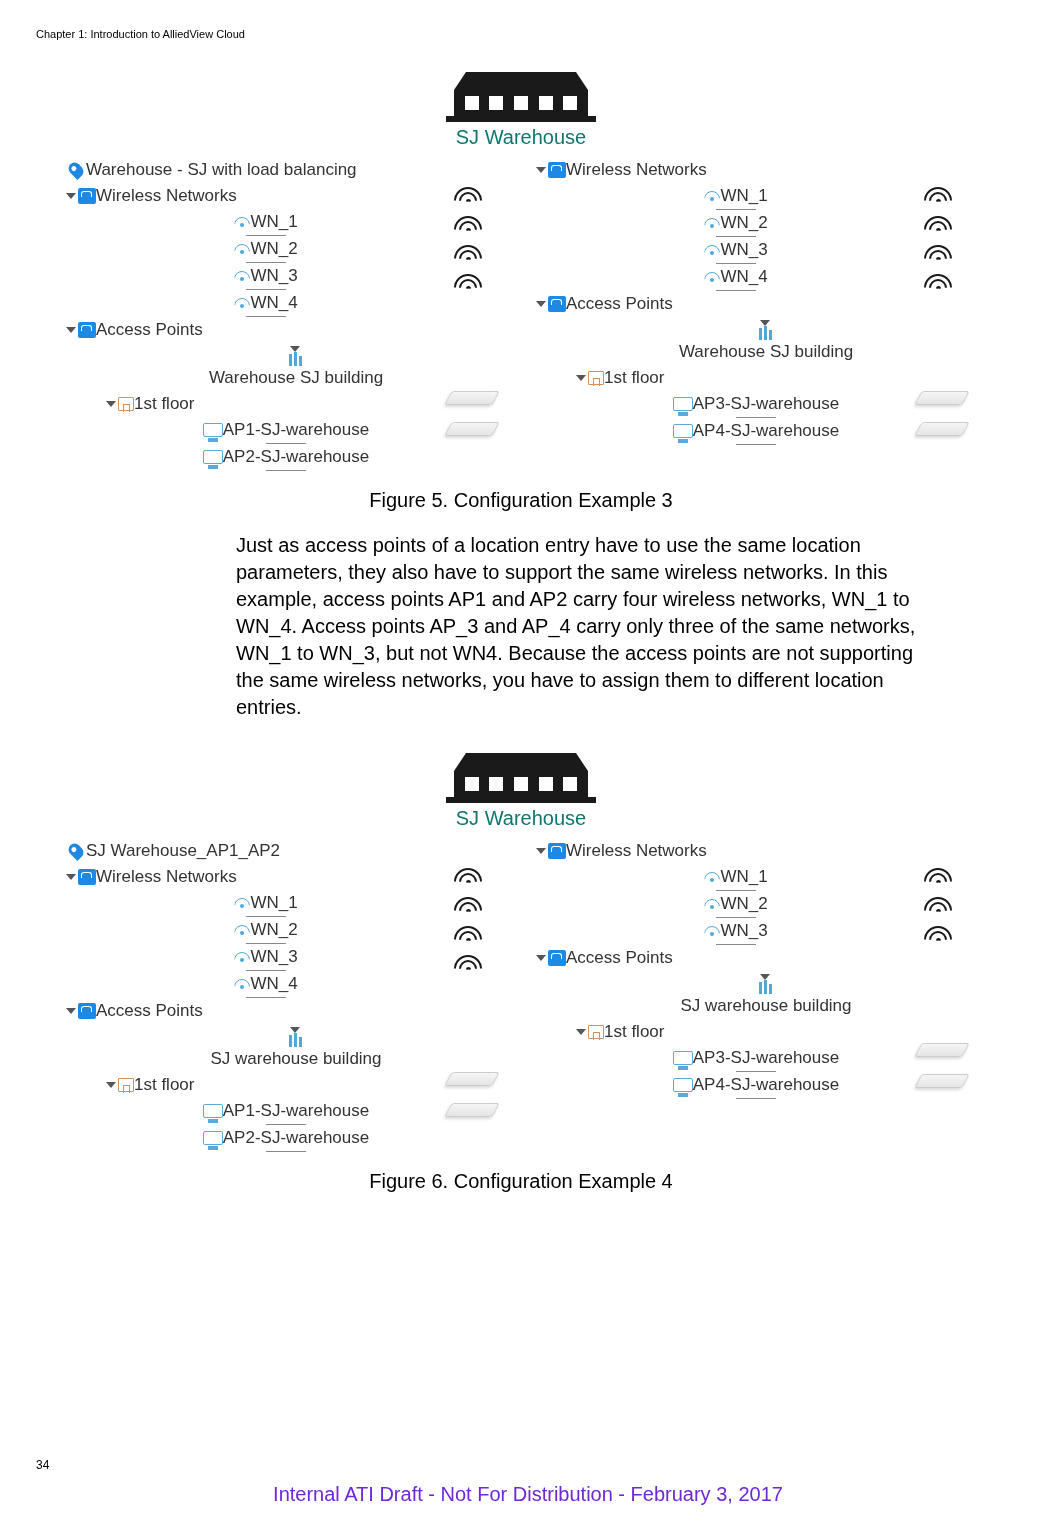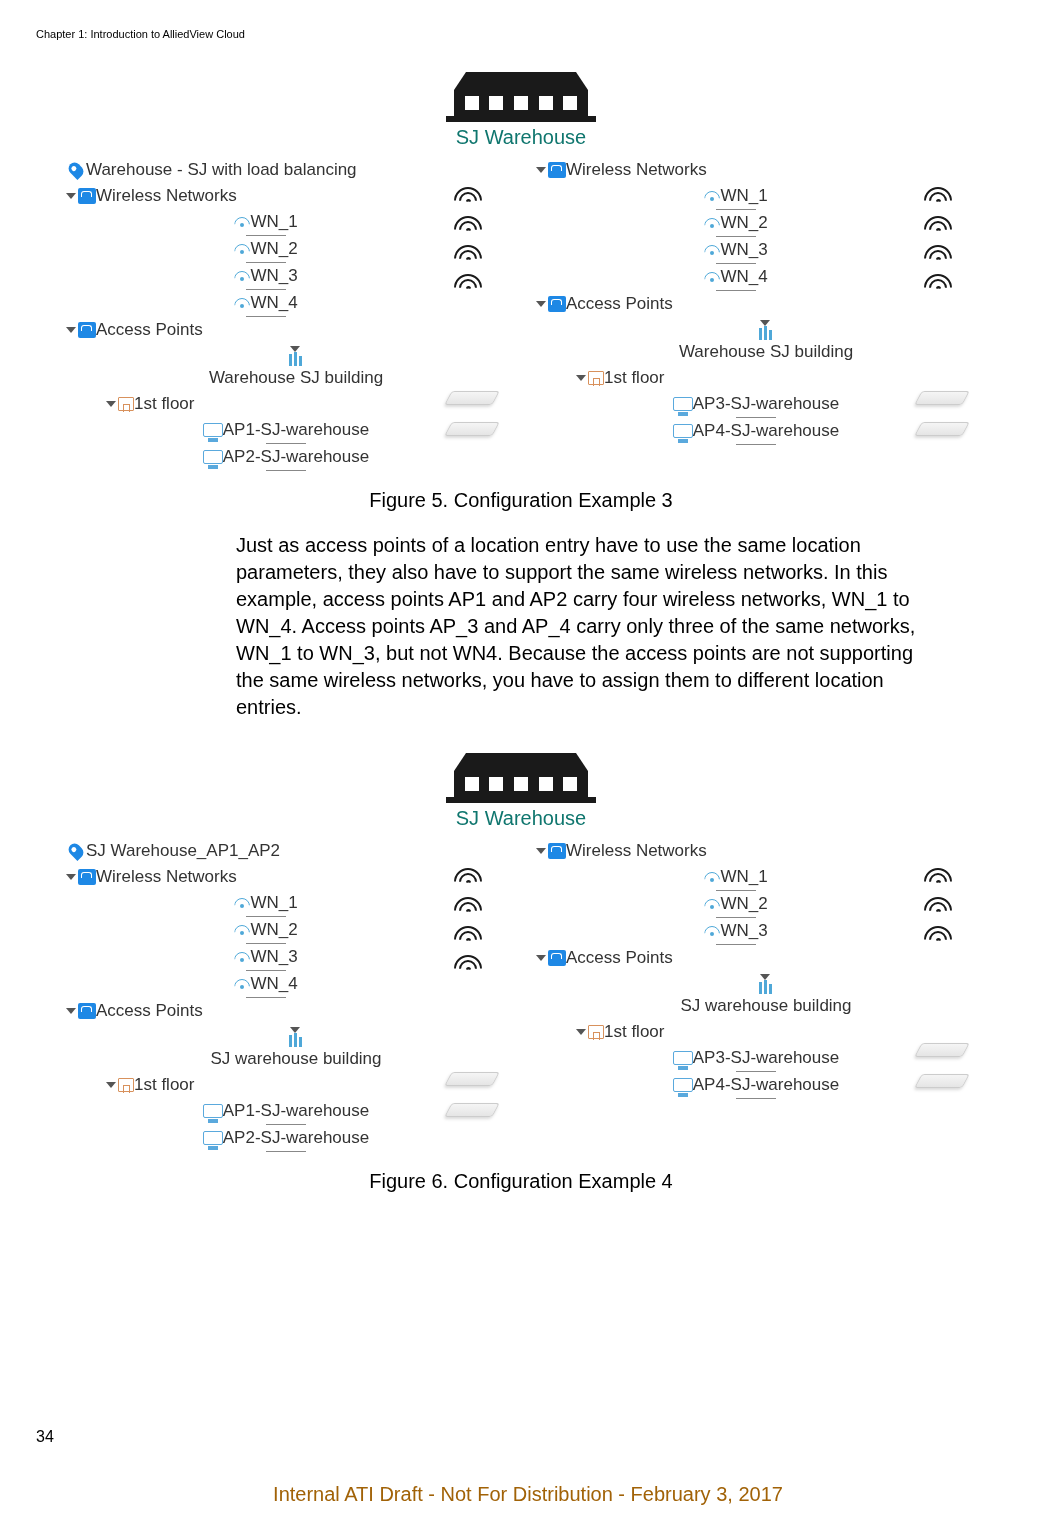--- a/index.html
+++ b/index.html
@@ -6,22 +6,22 @@
   body {
     width: 1056px;
     height: 1526px;
     background: #fff;
     font-family: Arial, Helvetica, sans-serif;
     color: #000;
     position: relative;
     padding: 28px 50px 28px 36px;
   }
   .chapter-hdr { font-size: 11px; }
-  .page-num { position: absolute; bottom: 80px; left: 36px; font-size: 16px; text-align: right; }
-  .footer-text { position: absolute; bottom: 20px; width: 100%; left: 0; text-align: center; font-size: 20px; color: #a16207; }
+  .page-num { position: absolute; bottom: 54px; left: 36px; font-size: 12px; text-align: right; }
+  .footer-text { position: absolute; bottom: 20px; width: 100%; left: 0; text-align: center; font-size: 20px; color: #6d28d9; }
   .caption { text-align: center; font-size: 20px; margin: 18px 0; }
   .para { font-size: 20px; line-height: 1.35; margin: 20px 0 24px 200px; padding-right: 60px; }
 
   
   .warehouse-wrap { text-align: center; margin-top: 32px; margin-bottom: 8px; }
   .bld { display: inline-block; }
   .bld-roof { width: 134px; height: 0; border-left: 12px solid transparent; border-right: 12px solid transparent; border-bottom: 18px solid #1a1a1a; margin: 0 auto; }
   .bld-body { width: 134px; height: 26px; background: #1a1a1a; display: flex; justify-content: space-evenly; align-items: center; margin: 0 auto; }
   .bld-win { width: 14px; height: 14px; background: #fff; }
   .bld-base { width: 150px; height: 6px; background: #1a1a1a; margin: 0 auto; }

